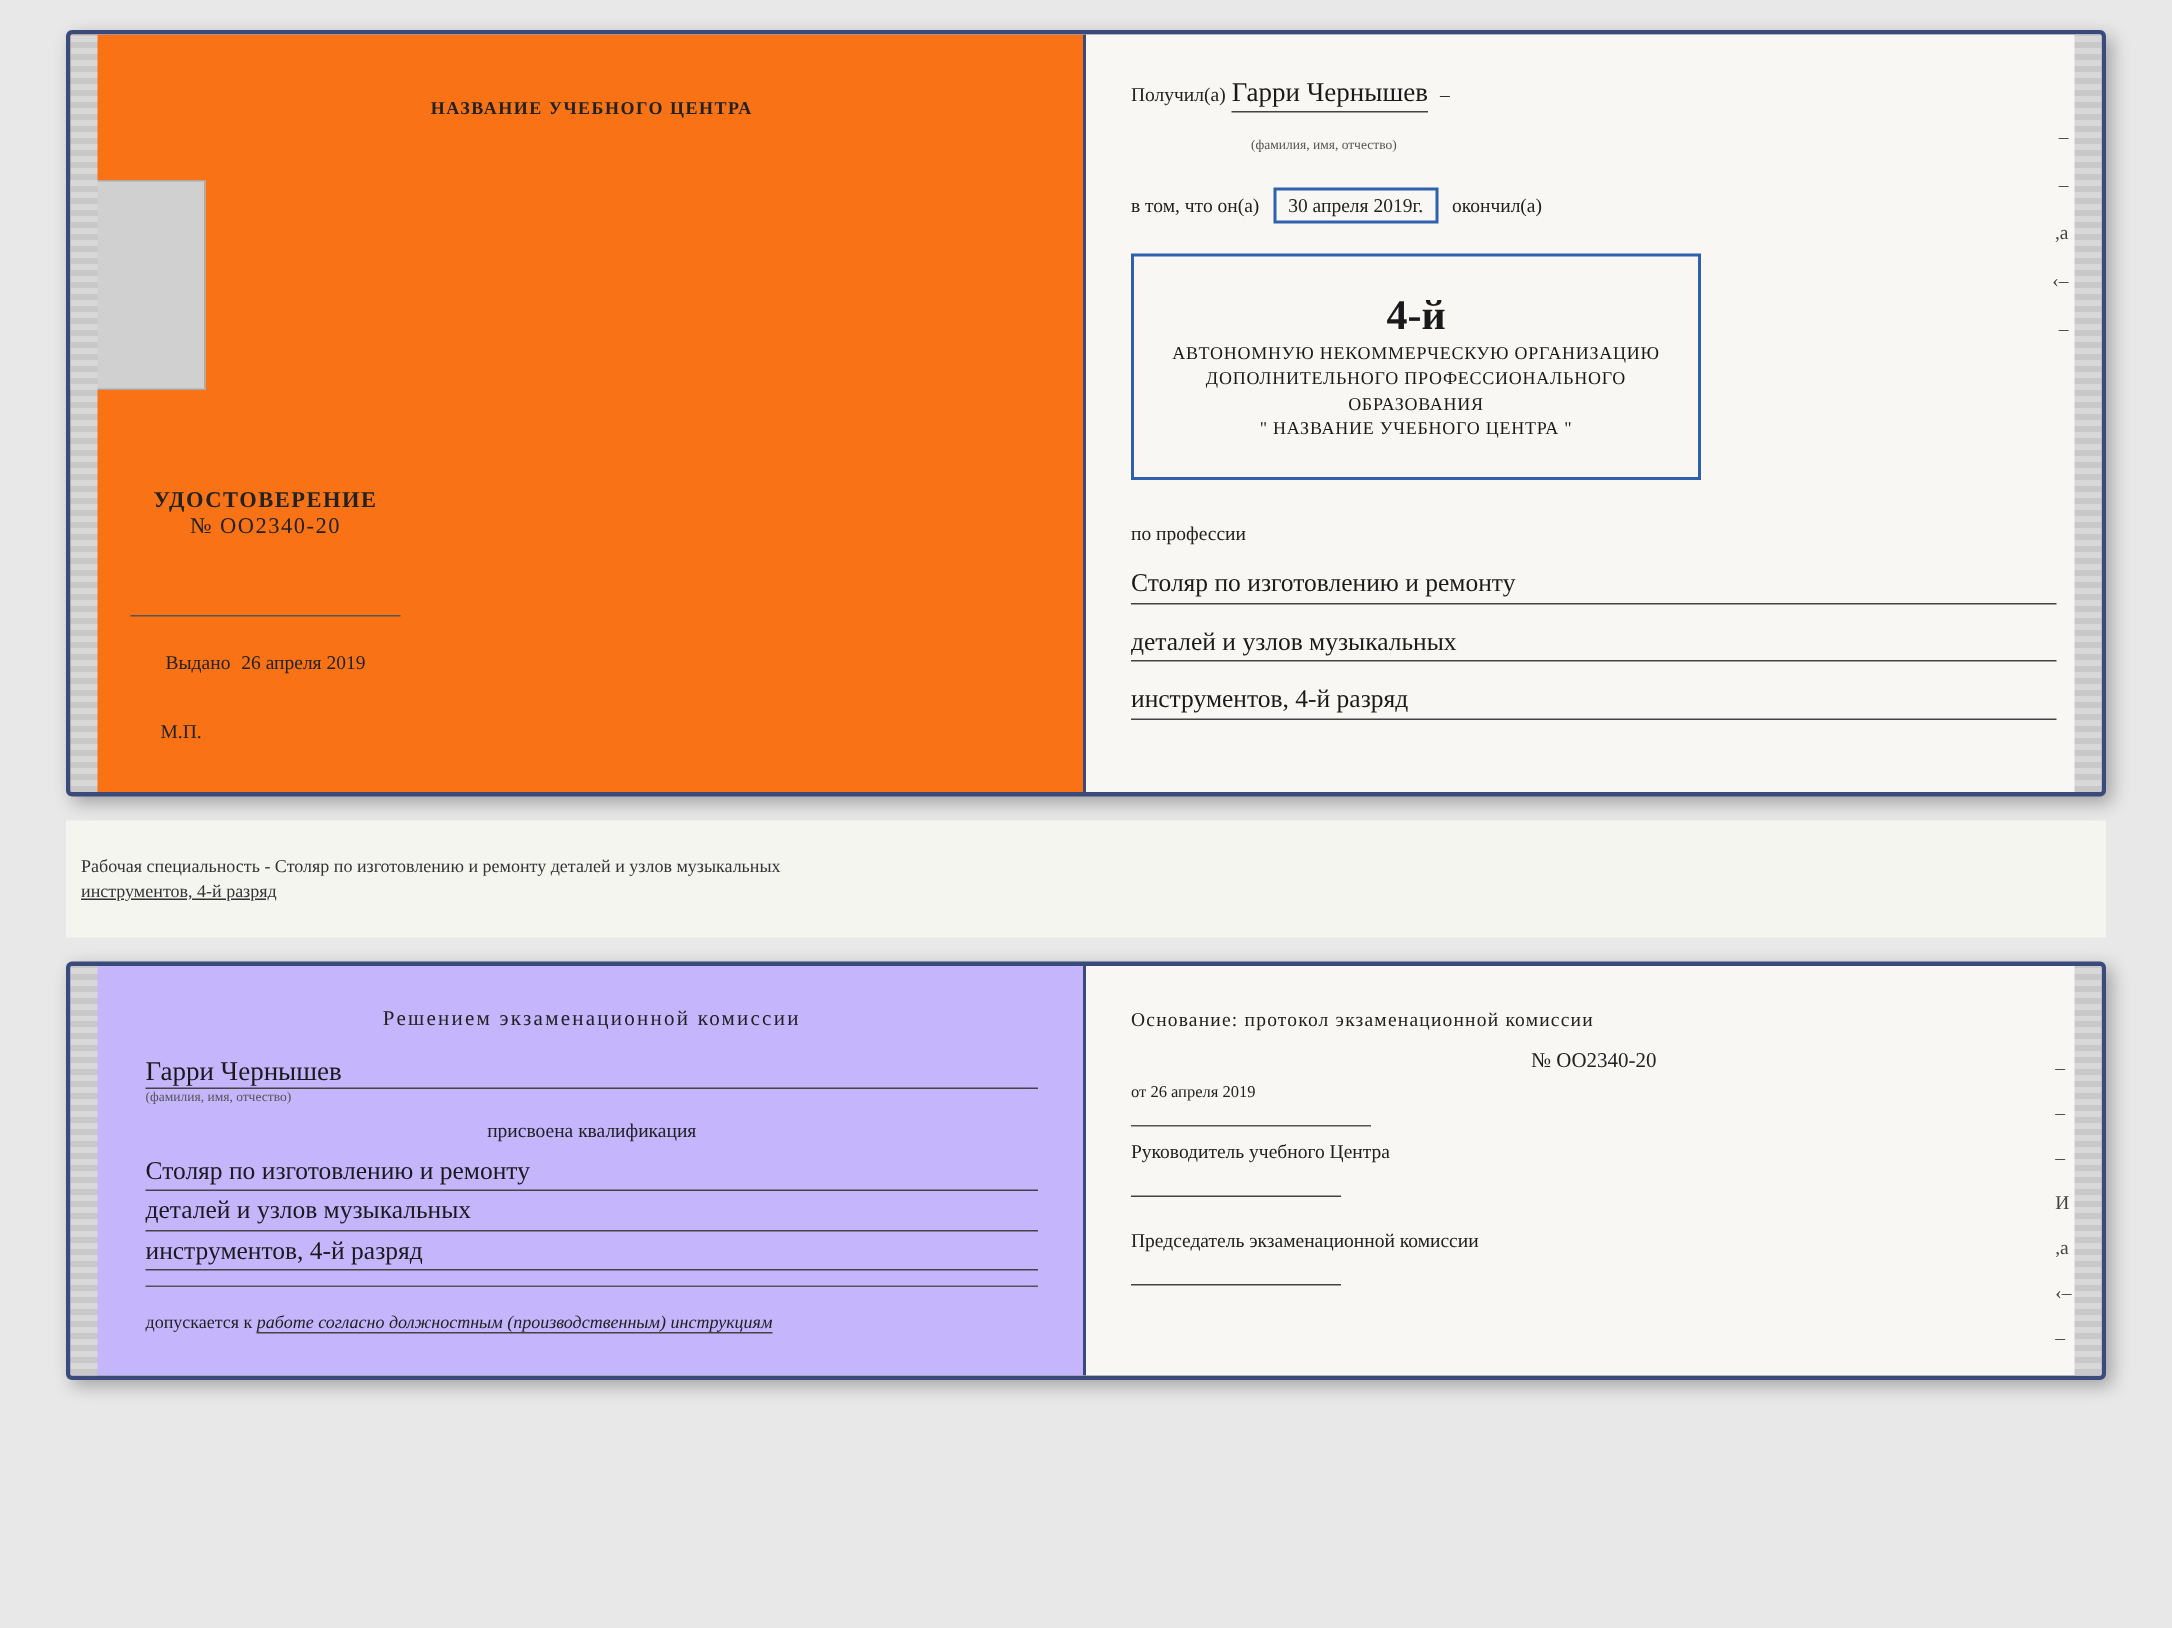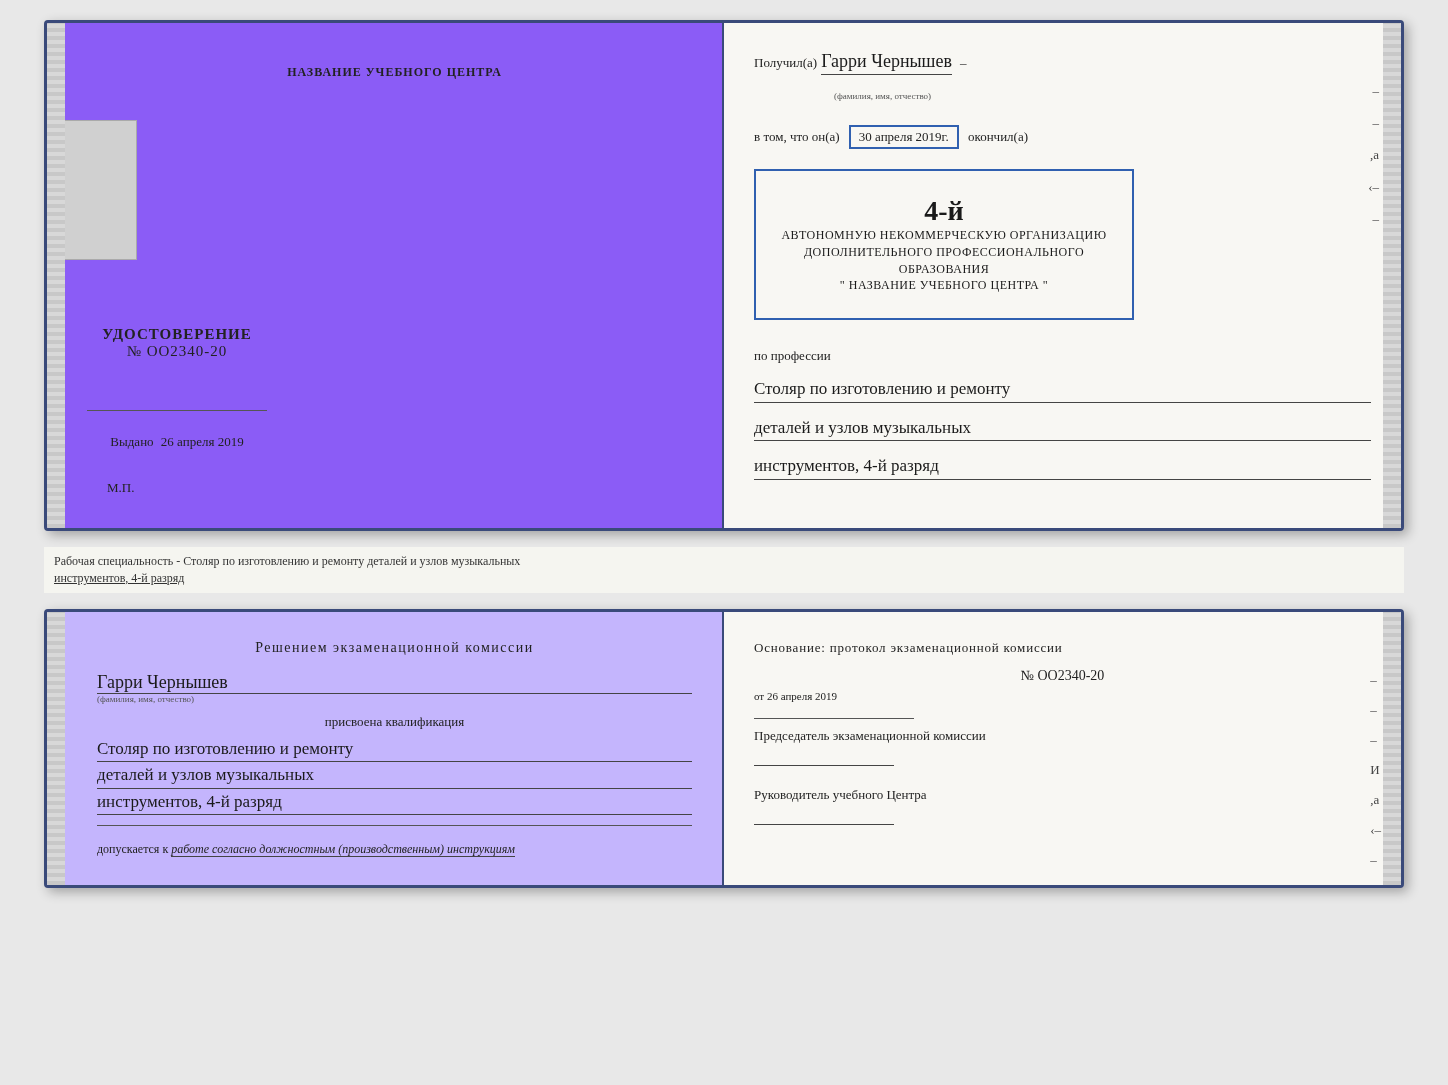--- a/index.html
+++ b/index.html
@@ -23,21 +23,21 @@
       border-radius: 4px;
       box-shadow: 4px 4px 12px rgba(0,0,0,0.3);
       overflow: hidden;
       position: relative;
     }
 
     .page-left {
       width: 50%;
       border-right: 2px solid #3a4a7a;
       padding: 32px 30px;
-      background: #8b5cf6;
+      background: #f97316;
       display: flex;
       flex-direction: column;
       align-items: center;
       position: relative;
     }
 
     .page-right {
       width: 50%;
       padding: 28px 30px;
       background: #f8f7f3;
@@ -198,21 +198,21 @@
       border-bottom: 1px solid #444;
       display: block;
       line-height: 1.5;
     }
 
     
     .caption-text {
       font-size: 12px;
       color: #333;
       background: #f5f5f0;
-      padding: 6px 10px;
+      padding: 22px 10px;
       width: 1360px;
       line-height: 1.4;
     }
 
     .caption-underline {
       text-decoration: underline;
     }
 
     
     .bottom-spread {
@@ -474,22 +474,22 @@
 
     <div class="osnovanie-title">Основание: протокол экзаменационной  комиссии</div>
     <div class="number-line">№  OO2340-20</div>
     <div class="ot-line">
       <span>от</span>
       <span>26 апреля 2019</span>
     </div>
     <hr style="border:none; border-bottom:1px solid #555; width:160px; margin-bottom:4px;">
 
     <div class="podpis-block">
+      <div class="podpis-title">Руководитель учебного Центра</div>
+      <div class="podpis-line"></div>
+    </div>
+
+    <div class="podpis-block">
       <div class="podpis-title">Председатель экзаменационной комиссии</div>
       <div class="podpis-line"></div>
     </div>
-
-    <div class="podpis-block">
-      <div class="podpis-title">Руководитель учебного Центра</div>
-      <div class="podpis-line"></div>
-    </div>
   </div>
 </div>
 
 </body></html>

